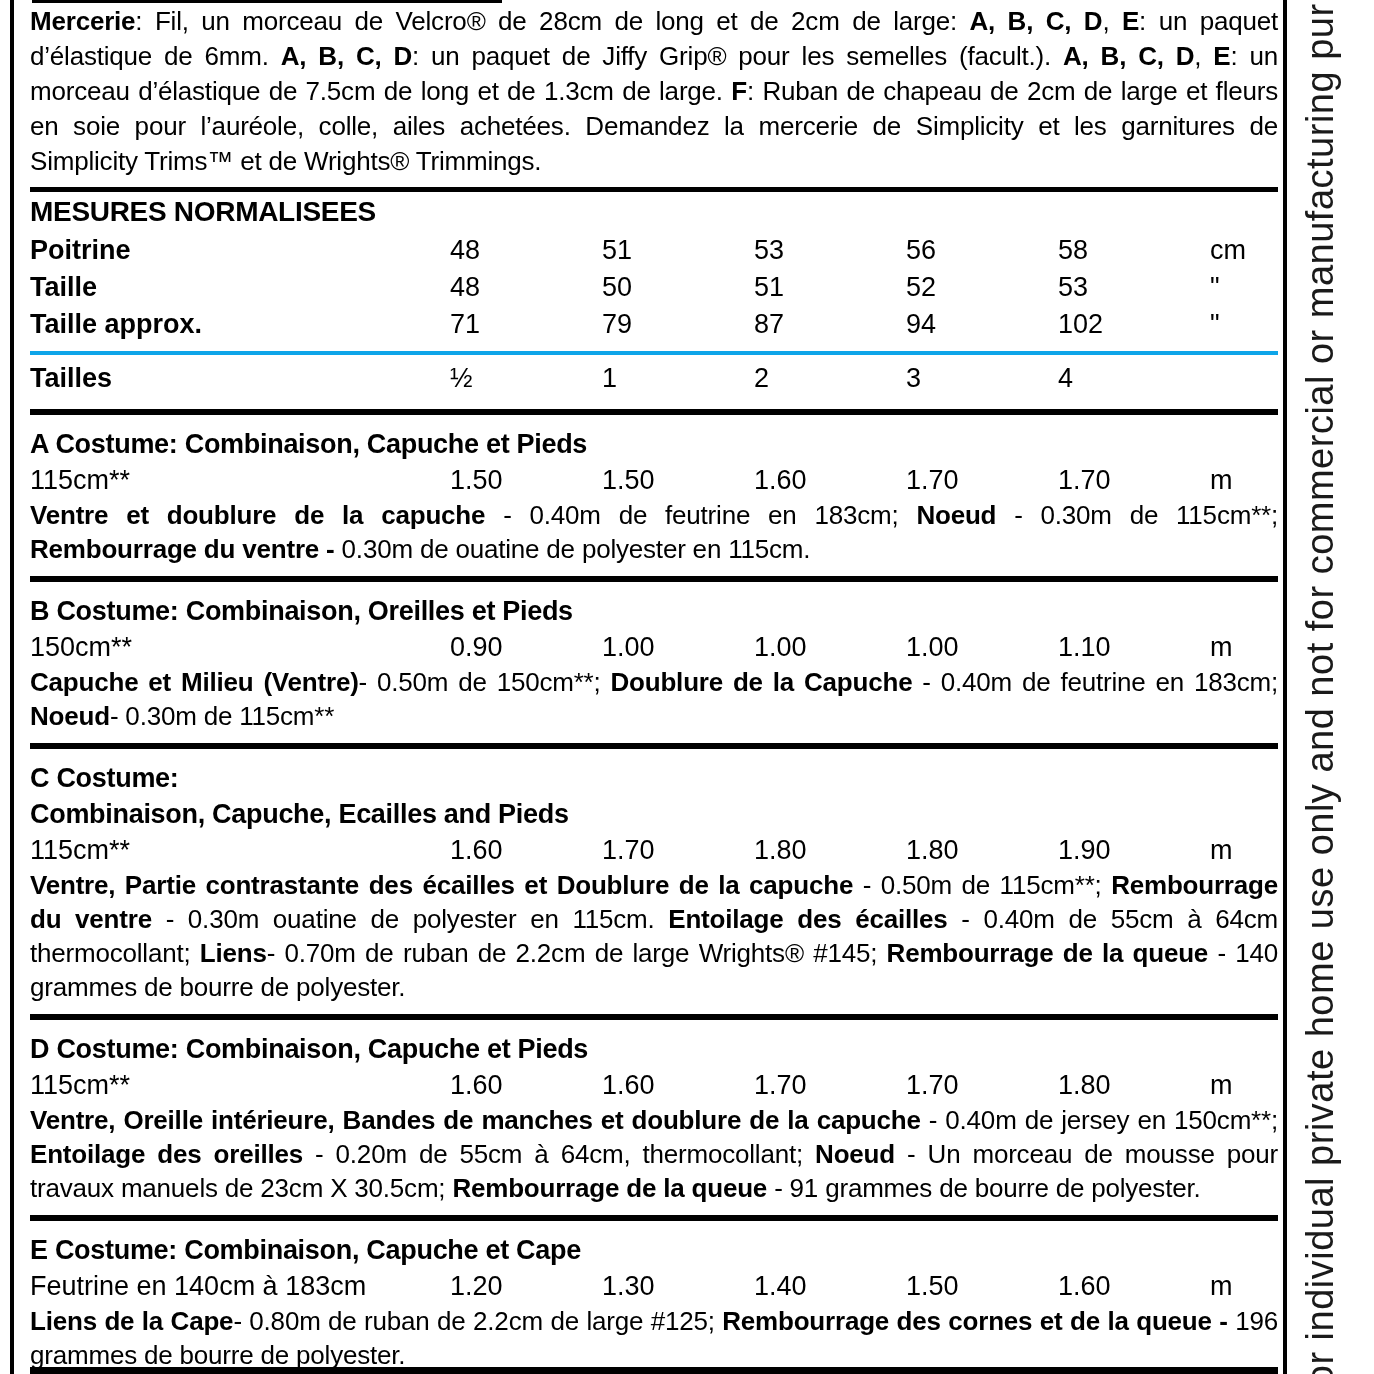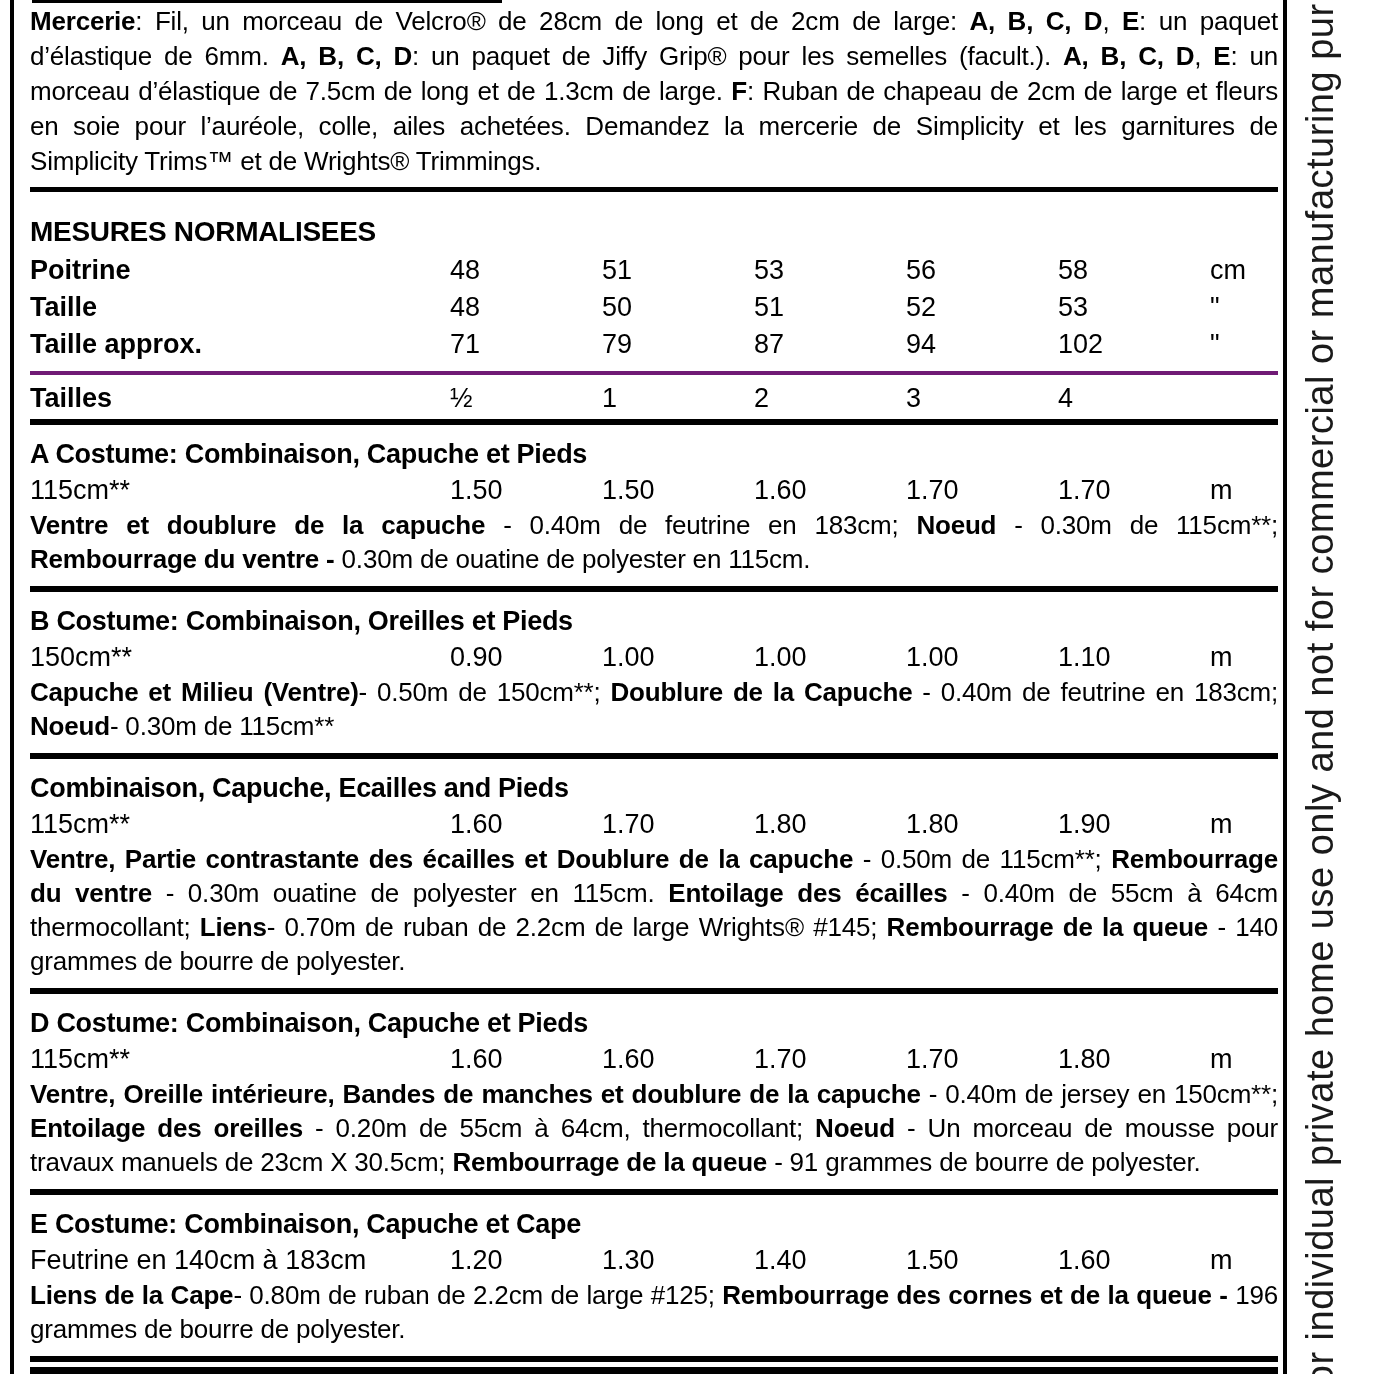--- a/index.html
+++ b/index.html
@@ -11,30 +11,30 @@
   .page{position:absolute;inset:0;}
   .left-border{position:absolute;left:10px;top:0;bottom:0;width:4px;background:#000;}
   .top-border{position:absolute;left:32px;top:0;width:470px;height:3px;background:#000;}
   .right-rule{position:absolute;left:1283px;top:0;bottom:0;width:4px;background:#000;}
   .bottom-bar{position:absolute;left:30px;width:1248px;bottom:0;height:7px;background:#000;}
   .content{position:absolute;left:30px;top:2px;width:1248px;}
 
   p.mercerie{margin:2px 0 8px;font-size:26px;line-height:35px;text-align:justify;letter-spacing:-0.2px;}
   b{font-weight:bold;}
 
-  .measures{border-top:5px solid #000;padding:20px 0 8px;}
+  .measures{border-top:5px solid #000;padding:0 0 8px;}
   .m-title{font-weight:bold;font-size:28px;line-height:40px;letter-spacing:-0.3px;}
 
   .num-row{display:grid;grid-template-columns:420px repeat(5,152px) 1fr;align-items:baseline;
            font-size:27px;line-height:37px;}
   .nr-v{text-align:left;}
   .nr-unit{text-align:left;}
   #measure-rows .nr-label{font-weight:bold;}
 
-  .tailles{border-top:4px solid #701a75;padding:5px 0 2px;}
+  .tailles{border-top:4px solid #0ea5e9;padding:5px 0 12px;}
   .tailles .nr-label{font-weight:bold;}
 
   .costume{border-top:6px solid #000;padding:11px 0 10px;}
   .c-title{font-weight:bold;font-size:27px;line-height:36px;letter-spacing:-0.3px;}
   .c-rows .num-row{line-height:36px;}
   p.note{margin:0;font-size:26px;line-height:34px;text-align:justify;letter-spacing:-0.2px;}
 
   .inline-row{display:flex;align-items:baseline;}
   .inline-row .nr-label{flex:none;margin-right:16px;white-space:nowrap;}
   .inline-row .nr-v{flex:1;text-align:center;}
@@ -130,20 +130,21 @@
     <span class="nr-v">1.00</span>
     <span class="nr-v">1.00</span>
     <span class="nr-v">1.10</span>
     <span class="nr-unit">m</span>
   </div>
           </div>
     <p class="note"><b>Capuche et Milieu (Ventre)</b><span>- 0.50m de 150cm**; </span><b>Doublure de la Capuche</b><span> - 0.40m de feutrine en 183cm; </span><b>Noeud</b><span>- 0.30m de 115cm**</span></p>
   </section>
         <section class="costume">
     <div class="c-titles">
+            <div class="c-title">C Costume:</div>
             <div class="c-title">Combinaison, Capuche, Ecailles and Pieds</div>
           </div>
     <div class="c-rows">
             <div class="num-row">
     <span class="nr-label">115cm**</span>
     <span class="nr-v">1.60</span>
     <span class="nr-v">1.70</span>
     <span class="nr-v">1.80</span>
     <span class="nr-v">1.80</span>
     <span class="nr-v">1.90</span>

